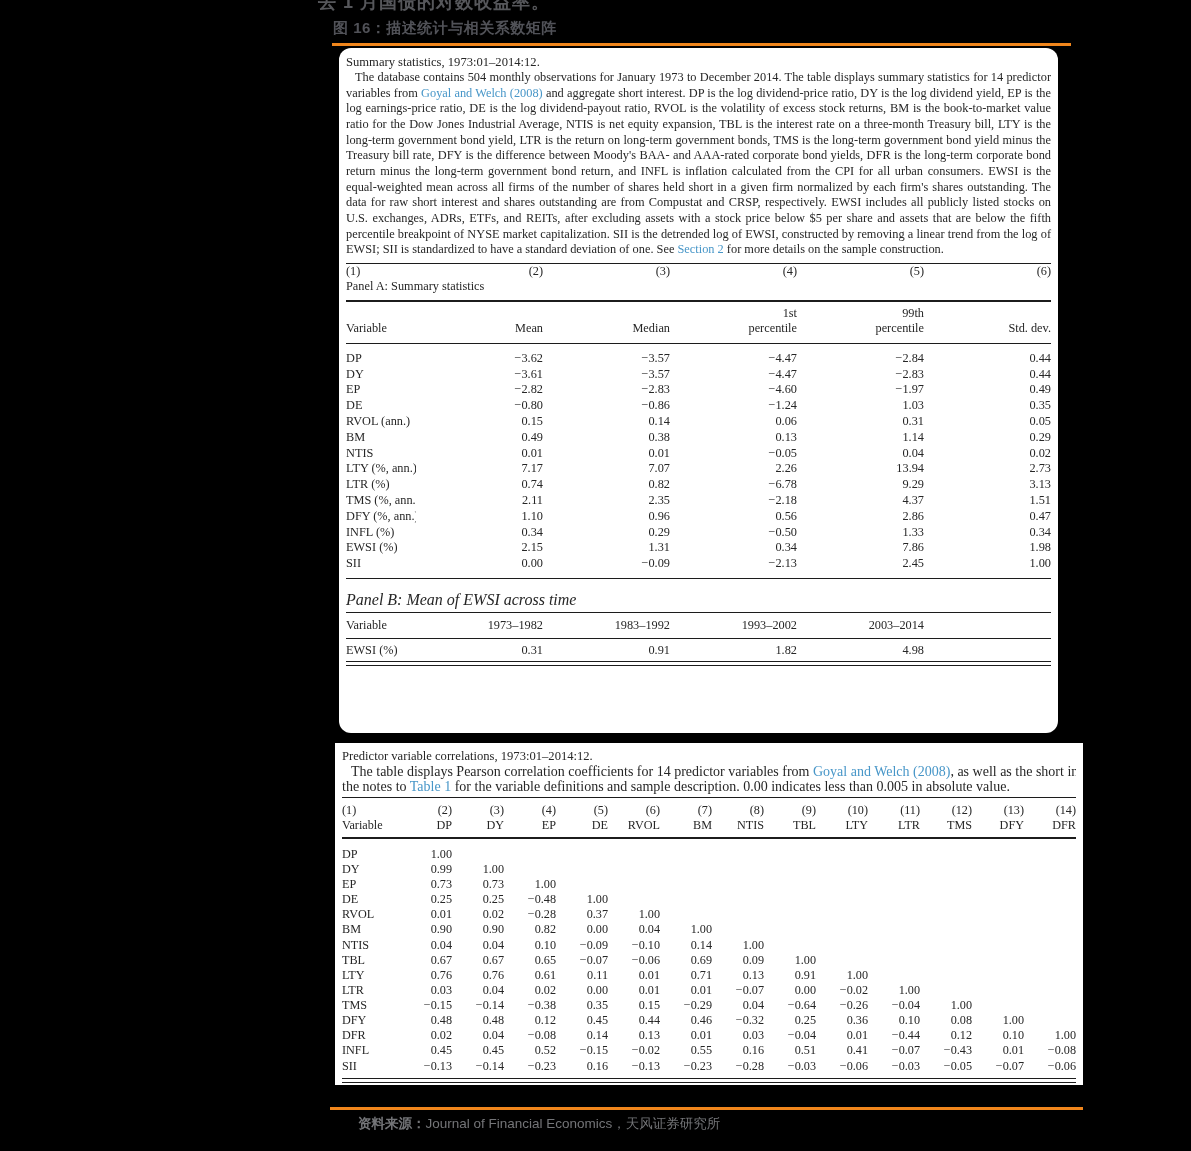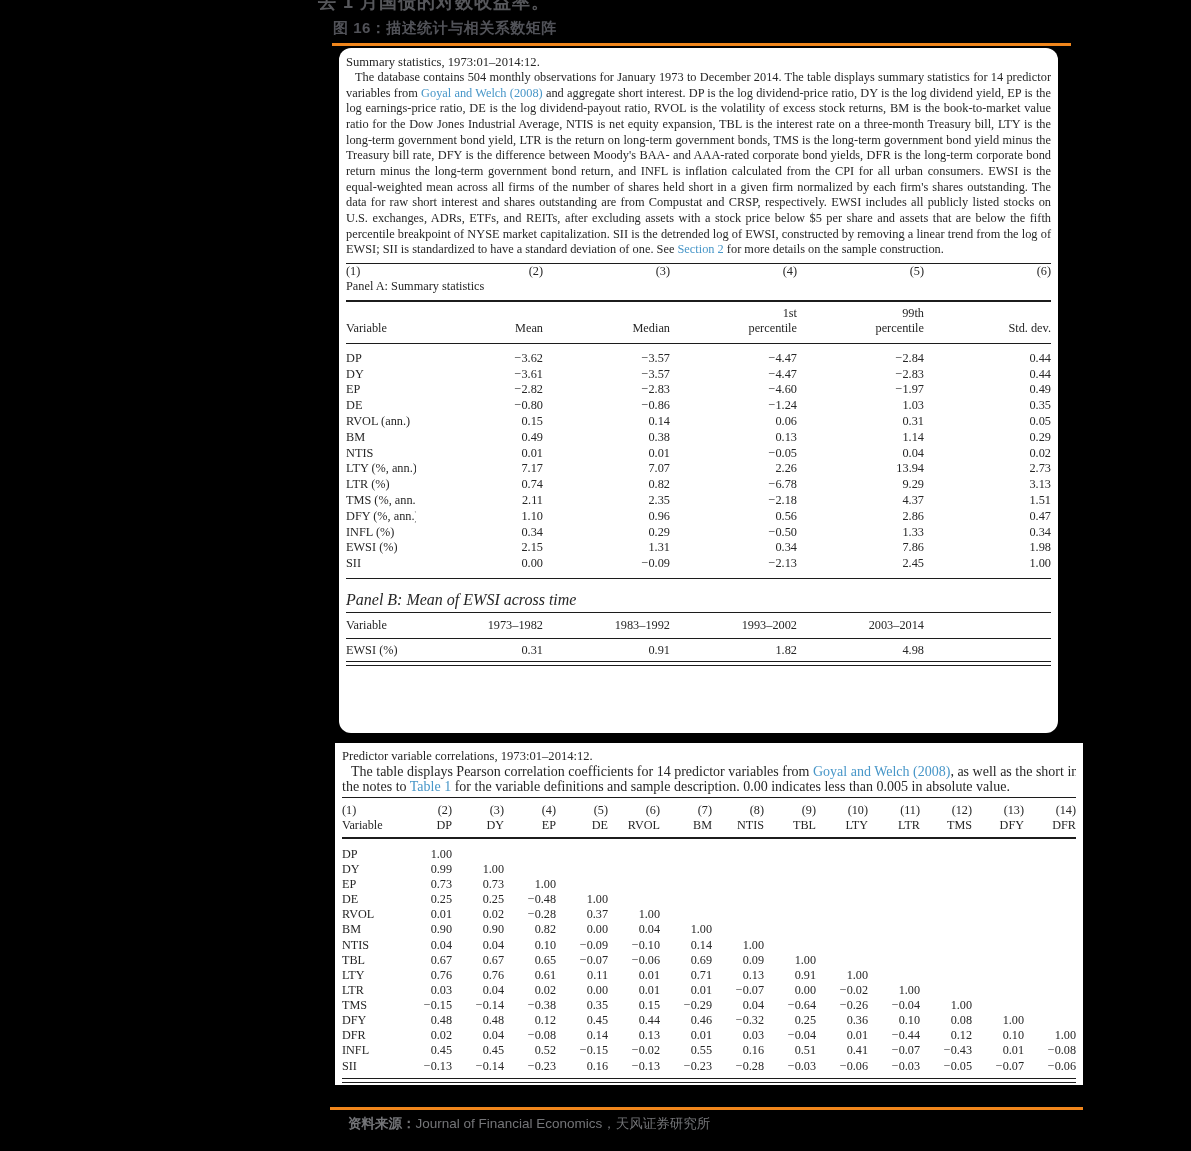--- a/index.html
+++ b/index.html
@@ -16,21 +16,21 @@
     font-size:18px;font-weight:bold;color:#56575b;letter-spacing:1px;
   }
   .fig-caption{
     left:333px;top:19px;
     font-size:15px;font-weight:bold;color:#515258;letter-spacing:0.5px;
   }
   .rule-orange{height:3px;background:#f0861c;}
   .rule-orange.top{left:332px;top:43px;width:739px;}
   .rule-orange.bottom{left:330px;top:1107px;width:753px;}
   .source-line{
-    left:348px;top:1115px;font-size:13.5px;color:#747578;
+    left:358px;top:1115px;font-size:13.5px;color:#747578;
   }
   .source-line .lbl{font-weight:bold;}
 
   
   .panel{
     background:#fff;color:#262626;
     font-family:"Liberation Serif",serif;
     box-sizing:border-box;
     overflow:hidden;
   }

